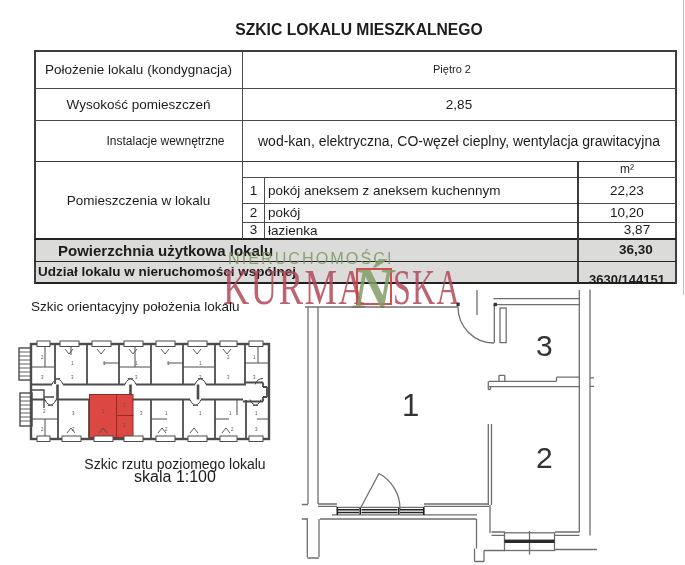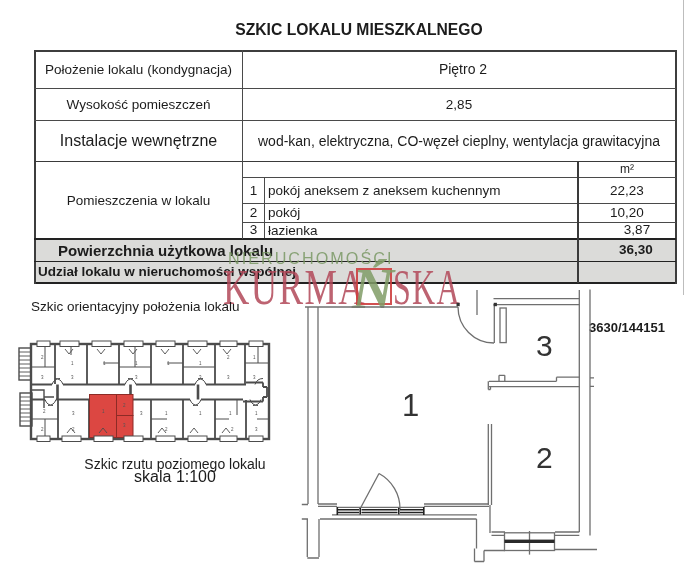--- a/index.html
+++ b/index.html
@@ -33,27 +33,27 @@
 <div class="vline" style="left:241.5px;top:50px;width:1.6px;height:189px;background:#4a4a4a;"></div>
 
 <div class="hline" style="left:242px;top:176.8px;width:434px;height:1.3px;background:#4a4a4a;"></div>
 <div class="hline" style="left:242px;top:203px;width:434px;height:1.3px;background:#4a4a4a;"></div>
 <div class="hline" style="left:242px;top:221.5px;width:434px;height:1.3px;background:#4a4a4a;"></div>
 <div class="vline" style="left:264px;top:177px;width:1.3px;height:61px;background:#4a4a4a;"></div>
 <div class="vline" style="left:577px;top:161px;width:1.5px;height:122px;background:#3a3a3a;"></div>
 
 <div class="abs ctr" style="left:36px;top:50px;width:205px;height:38px;font-size:13.5px;">Położenie lokalu (kondygnacja)</div>
 
-<div class="abs ctr" style="left:247px;top:50px;width:432px;height:38px;font-size:14px;">Piętro 2</div>
+<div class="abs ctr" style="left:236px;top:50px;width:432px;height:38px;font-size:11px;">Piętro 2</div>
 
 <div class="abs ctr" style="left:36px;top:88px;width:205px;height:32px;font-size:13.5px;text-align:center;">Wysokość pomieszczeń</div>
 
 <div class="abs ctr" style="left:243px;top:88px;width:432px;height:32px;font-size:13.5px;">2,85</div>
 
-<div class="abs ctr" style="left:36px;top:120px;width:205px;height:41px;font-size:16px;">Instalacje wewnętrzne</div>
+<div class="abs ctr" style="left:36px;top:120px;width:205px;height:41px;font-size:12px;padding-left:27px;">Instalacje wewnętrzne</div>
 
 <div class="abs ctr" style="left:243px;top:120px;width:432px;height:41px;font-size:14px;">wod-kan, elektryczna, CO-węzeł cieplny, wentylacja grawitacyjna</div>
 
 <div class="abs ctr" style="left:36px;top:161px;width:205px;height:78px;font-size:13.5px;">Pomieszczenia w lokalu</div>
 
 <div class="abs ctr" style="left:578px;top:161px;width:98px;height:16px;font-size:12px;">m²</div>
 
 <div class="abs ctr" style="left:242px;top:177px;width:23px;height:26px;font-size:13.5px;">1</div>
 <div class="abs" style="left:268px;top:183px;font-size:13.5px;">pokój aneksem z aneksem kuchennym</div>
 <div class="abs ctr" style="left:578px;top:177px;width:98px;height:26px;font-size:13.5px;">22,23</div>
@@ -63,21 +63,21 @@
 <div class="abs ctr" style="left:578px;top:203px;width:98px;height:18px;font-size:13.5px;">10,20</div>
 
 <div class="abs ctr" style="left:242px;top:221px;width:23px;height:17px;font-size:13.5px;">3</div>
 <div class="abs" style="left:268px;top:223px;font-size:13.5px;">łazienka</div>
 <div class="abs ctr" style="left:578px;top:221px;width:118px;height:17px;font-size:13.5px;">3,87</div>
 
 <div class="abs" style="left:38px;top:242px;font-size:15px;font-weight:bold;margin-left:20px;">Powierzchnia użytkowa lokalu</div>
 <div class="abs ctr" style="left:578px;top:239px;width:116px;height:21px;font-size:13.5px;font-weight:bold;">36,30</div>
 
 <div class="abs" style="left:38px;top:264px;font-size:13.5px;font-weight:bold;">Udział lokalu w nieruchomości wspólnej</div>
-<div class="abs ctr" style="left:578px;top:261px;width:98px;height:36px;font-size:13px;font-weight:bold;margin-top:48px;">3630/144151</div>
+<div class="abs ctr" style="left:578px;top:261px;width:98px;height:36px;font-size:13px;font-weight:bold;">3630/144151</div>
 
 <div class="abs" style="left:228px;top:249.8px;line-height:1;font-size:16.2px;font-weight:normal;letter-spacing:2px;color:rgba(115,148,92,0.8);">NIERUCHOMOŚCI</div>
 
 <div class="abs" style="left:223px;top:262px;line-height:1;font-family:'Liberation Serif',serif;font-size:50px;letter-spacing:2px;color:rgba(178,72,88,0.85);transform:scaleX(0.73);transform-origin:0 0;">KURMA</div>
 
 <div class="abs" style="left:393px;top:262px;line-height:1;font-family:'Liberation Serif',serif;font-size:50px;letter-spacing:2px;color:rgba(178,72,88,0.85);transform:scaleX(0.64);transform-origin:0 0;">SKA</div>
 
 <div class="abs" style="left:356px;top:268px;width:32px;height:32.5px;border:2.5px solid rgba(205,62,62,0.9);"></div>
 
 <div class="abs" style="left:352px;top:260px;line-height:1;font-family:'Liberation Serif',serif;font-style:italic;font-weight:bold;font-size:58px;color:rgba(128,156,102,0.85);">Ń</div>

